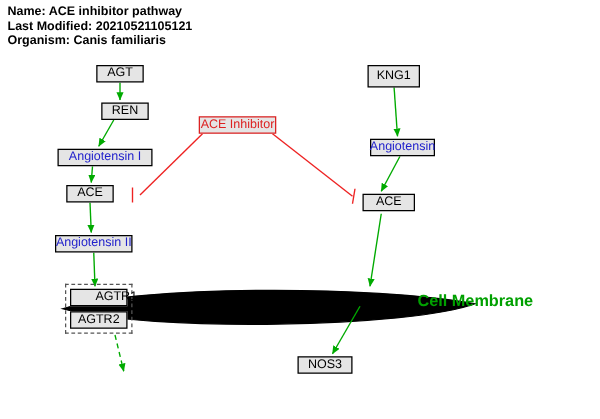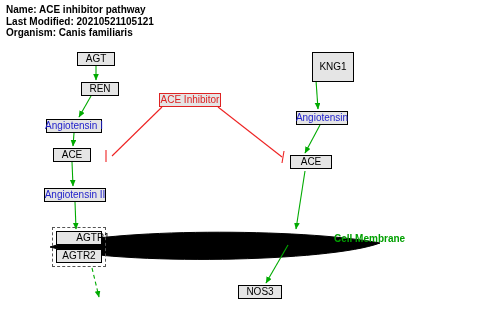--- a/index.html
+++ b/index.html
@@ -54,21 +54,21 @@
   .node.red { color: #dd2222; border-color: #dd2222; }
   .node.dashed-blue { color: #2222cc; border: 1px dashed #2222cc; }
   .group-box {
     position: absolute;
     box-sizing: border-box;
     border: 1px dashed #555;
     background: transparent;
   }
   .membrane-label {
     position: absolute;
-    font-size: 10px;
+    font-size: 13px;
     font-weight: bold;
     color: #00a000;
     white-space: nowrap;
   }
 </style>
 </head>
 <body>
 
 <div id="canvas">
 
@@ -117,39 +117,39 @@
   </svg>
 
   <div class="group-box" style="left:52px; top:227px; width:54px; height:40px;"></div>
 
   <div class="node" style="left:77px; top:52px; width:38px; height:14px;">
     <span>AGT</span>
   </div>
   <div class="node" style="left:81px; top:82px; width:38px; height:14px;">
     <span>REN</span>
   </div>
-  <div class="node blue" style="left:46px; top:119px; width:56px; height:14px;">
+  <div class="node blue" style="left:46px; top:119px; width:76px; height:14px;">
     <span>Angiotensin I</span>
   </div>
   <div class="node" style="left:53px; top:148px; width:38px; height:14px;">
     <span>ACE</span>
   </div>
   <div class="node blue" style="left:44px; top:188px; width:62px; height:14px;text-align:right;">
     <span>Angiotensin II</span>
   </div>
   <div class="node" style="left:56px; top:231px; width:46px; height:14px;padding-left:28px;">
     <span>AGTR1</span>
   </div>
   <div class="node" style="left:56px; top:249px; width:46px; height:14px;">
     <span>AGTR2</span>
   </div>
   <div class="node red" style="left:159px; top:93px; width:62px; height:14px;text-align:center;">
     <span>ACE Inhibitor</span>
   </div>
-  <div class="node" style="left:312px; top:52px; width:42px; height:30px;align-items:center;">
+  <div class="node" style="left:294px; top:52px; width:42px; height:18px;align-items:center;">
     <span>KNG1</span>
   </div>
   <div class="node blue" style="left:296px; top:111px; width:52px; height:14px;">
     <span>Angiotensin</span>
   </div>
   <div class="node" style="left:290px; top:155px; width:42px; height:14px;">
     <span>ACE</span>
   </div>
   <div class="node" style="left:238px; top:285px; width:44px; height:14px;">
     <span>NOS3</span>

